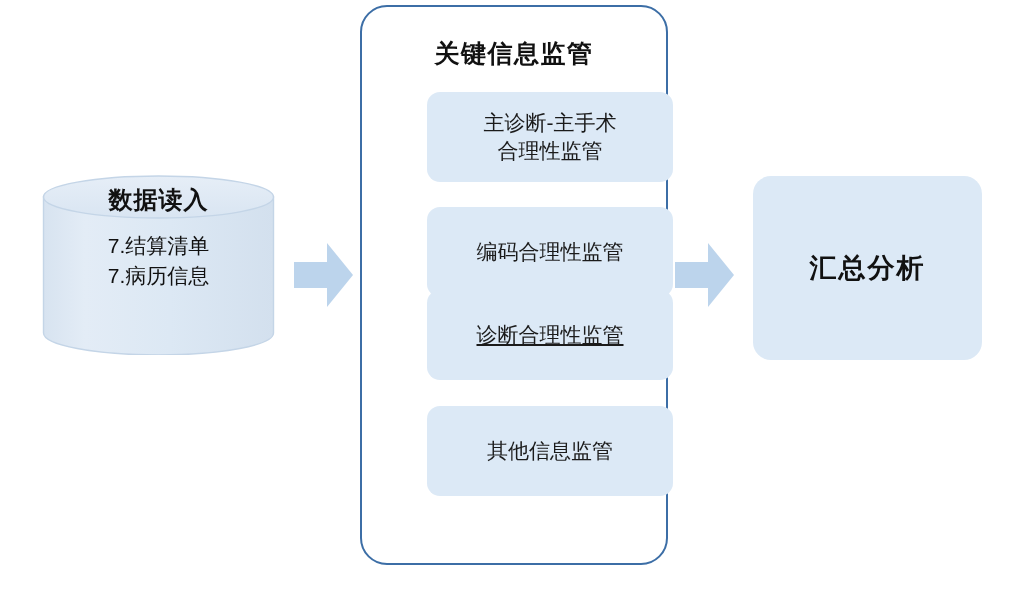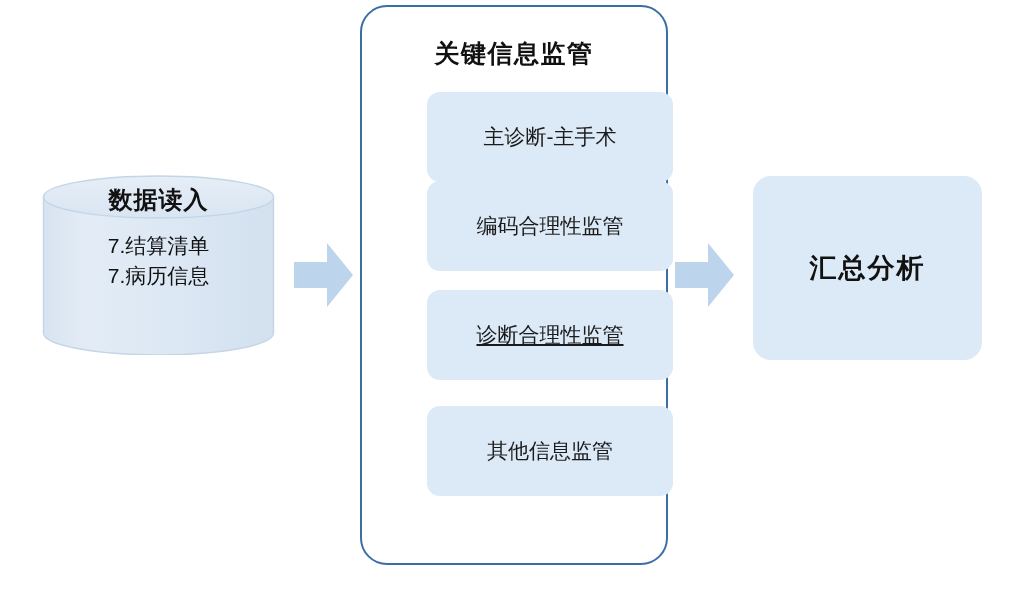--- a/index.html
+++ b/index.html
@@ -165,24 +165,25 @@
   <svg class="arrow" style="left:294px; top:242px;" width="60" height="66" viewBox="0 0 60 66">
     <polygon points="0,20 33,20 33,1 59,33 33,65 33,46 0,46" fill="#bcd4ec"></polygon>
   </svg>
 
   <div class="supervise-panel">
     <div class="panel-title">关键信息监管</div>
 
     <div class="item-box" style="top:85px; height:90px;">
       <div>
         <span>主诊断-主手术</span>
-      </div>
-    </div>
-
-    <div class="item-box" style="top:174px; height:90px;">
+        <span>合理性监管</span>
+      </div>
+    </div>
+
+    <div class="item-box" style="top:200px; height:90px;">
       <div>
         <span>编码合理性监管</span>
       </div>
     </div>
 
     <div class="item-box" style="top:283px; height:90px;text-decoration:underline;">
       <div>
         <span>诊断合理性监管</span>
       </div>
     </div>

